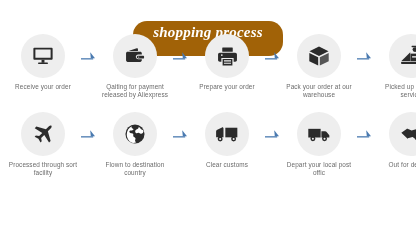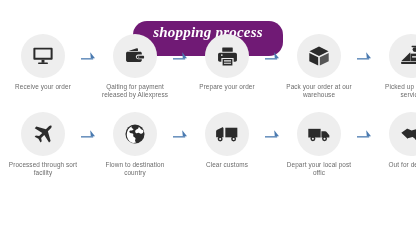--- a/index.html
+++ b/index.html
@@ -15,21 +15,21 @@
   }
 
   #banner-wrap {
     width: 100%;
     height: 32px;
     display: flex;
     align-items: center;
     justify-content: center;
   }
   #banner-pill {
-    background: #701a75;
+    background: #a16207;
     border-radius: 14px;
     padding: 3px 20px 16px 20px;
     display: inline-block;
     margin-top: 44px;
   }
   #banner-title {
     font-family: "Liberation Serif", serif;
     font-style: italic;
     font-weight: bold;
     font-size: 15px;

